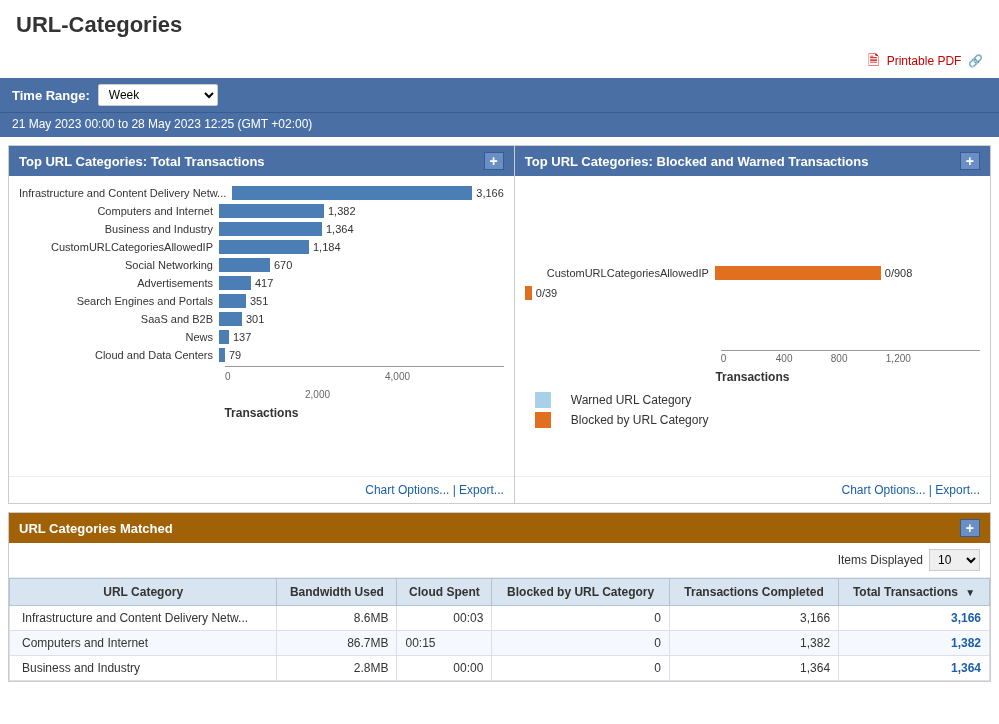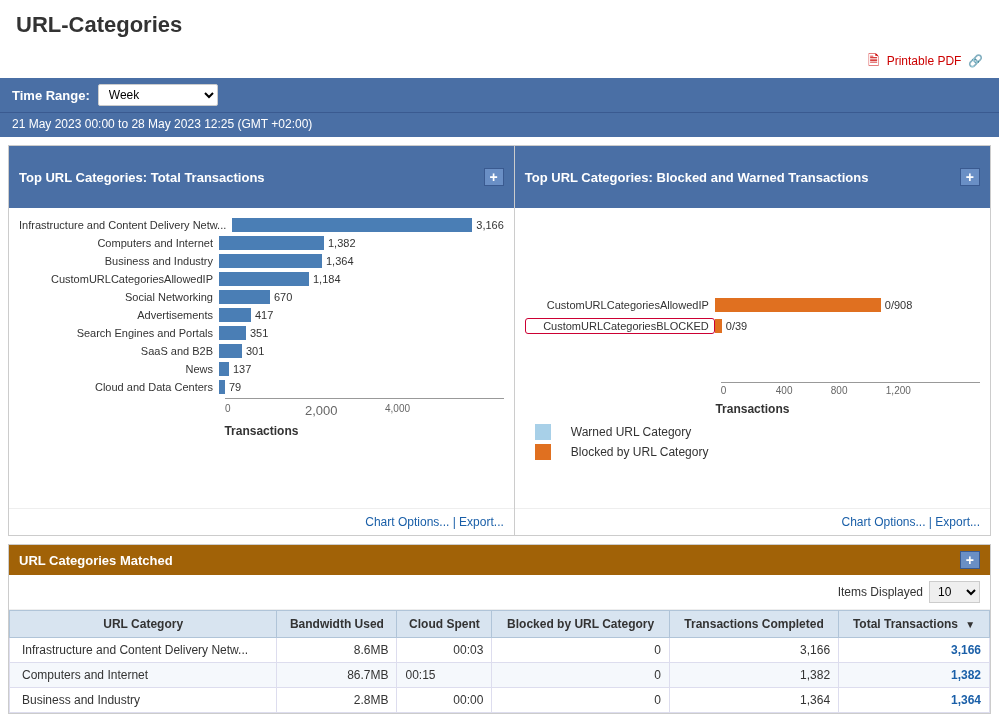--- a/index.html
+++ b/index.html
@@ -16,21 +16,21 @@
     .time-range-label { color: #fff; font-weight: bold; font-size: 13px; }
     .time-range-select { font-size: 12px; padding: 2px 6px; border: 1px solid #ccc; background: #fff; border-radius: 2px; min-width: 120px; }
     
     .date-bar { background: #4a6fa5; padding: 4px 12px 6px; border-top: 1px solid #3a5a90; }
     .date-text { color: #fff; font-size: 12px; }
     
     .charts-row { display: flex; gap: 0; border: 1px solid #ccc; margin: 8px; }
     
     .chart-panel { flex: 1; border-right: 1px solid #ccc; }
     .chart-panel:last-child { border-right: none; }
-    .chart-panel-header { background: #4a6fa5; color: #fff; padding: 22px 10px; font-weight: bold; font-size: 13px; display: flex; justify-content: space-between; align-items: center; }
+    .chart-panel-header { background: #4a6fa5; color: #fff; padding: 6px 10px; font-weight: bold; font-size: 13px; display: flex; justify-content: space-between; align-items: center; }
     .chart-add-btn { background: #6a8fc5; border: 1px solid #3a5a90; color: #fff; padding: 1px 5px; cursor: pointer; font-size: 14px; font-weight: bold; line-height: 1; }
     
     .chart-body { padding: 10px; min-height: 300px; }
     
     
     .bar-chart { width: 100%; }
     .bar-row { display: flex; align-items: center; margin-bottom: 4px; }
     .bar-label { text-align: right; font-size: 11px; color: #333; min-width: 200px; padding-right: 6px; white-space: nowrap; overflow: hidden; text-overflow: ellipsis; }
     .bar-container { flex: 1; display: flex; align-items: center; gap: 4px; }
     .bar { background: #4a7eb5; height: 14px; }
@@ -176,21 +176,21 @@
             <div class="bar-label" title="Cloud and Data Centers">Cloud and Data Centers</div>
             <div class="bar-container">
               <div class="bar" style="width: 6px;"></div>
               <div class="bar-value">79</div>
             </div>
           </div>
         </div>
       <div class="x-axis-line" style="margin-left:206px; border-top:1px solid #999;"></div>
       <div class="axis-labels" id="left-axis-labels" style="margin-left: 206px; display: flex; width: 240px;">
           <span class="axis-tick" style="font-size: 10px; color: rgb(102, 102, 102); flex: 1 1 0%;">0</span>
-          <span class="axis-tick" style="font-size: 13px; color: rgb(102, 102, 102); flex: 1 1 0%;">2,000</span>
+          <span class="axis-tick" style="font-size: 10px; color: rgb(102, 102, 102); flex: 1 1 0%; margin-top: 18px;">2,000</span>
           <span class="axis-tick" style="font-size: 10px; color: rgb(102, 102, 102); flex: 1 1 0%;">4,000</span>
         </div>
       <div class="chart-x-label">Transactions</div>
     </div>
     <div class="chart-footer">
       <a href="#">Chart Options...</a>
       <span> | </span>
       <a href="#">Export...</a>
     </div>
   </div>
@@ -203,21 +203,20 @@
     <div class="right-chart-body" id="right-bar-chart-container">
       <div style="min-height: 160px; padding-top: 80px;" id="right-bar-chart">
           <div class="right-bar-row" style="display: flex; align-items: center; margin-bottom: 6px;">
             <div class="right-bar-label" style="text-align: right; font-size: 11px; min-width: 190px; padding-right: 6px;">CustomURLCategoriesAllowedIP</div>
             <div style="flex: 1 1 0%; display: flex; align-items: center; gap: 4px;">
               <div style="width: 166px; height: 14px; background: rgb(224, 112, 32);"></div>
               <div style="font-size: 11px;">0/908</div>
             </div>
           </div>
           <div class="right-bar-row" style="display: flex; align-items: center; margin-bottom: 6px;">
-            <div class="right-bar-label highlighted" style="text-align: right; font-size: 11px; min-width: 190px; padding: 1px 5px; border: 1.5px solid rgb(204, 0, 51); border-radius: 3px;">CustomURLCategoriesBLOCKED</div>
             <div style="flex: 1 1 0%; display: flex; align-items: center; gap: 4px;">
               <div style="width: 7px; height: 14px; background: rgb(224, 112, 32);"></div>
               <div style="font-size: 11px;">0/39</div>
             </div>
           </div>
         </div>
       <div style="margin-left:196px; border-top:1px solid #999; margin-top:4px;"></div>
       <div style="display: flex; margin-left: 196px; margin-top: 2px; width: 220px;" id="right-axis-labels">
           <span style="font-size: 10px; color: rgb(102, 102, 102); flex: 1 1 0%;">0</span>
           <span style="font-size: 10px; color: rgb(102, 102, 102); flex: 1 1 0%;">400</span>

